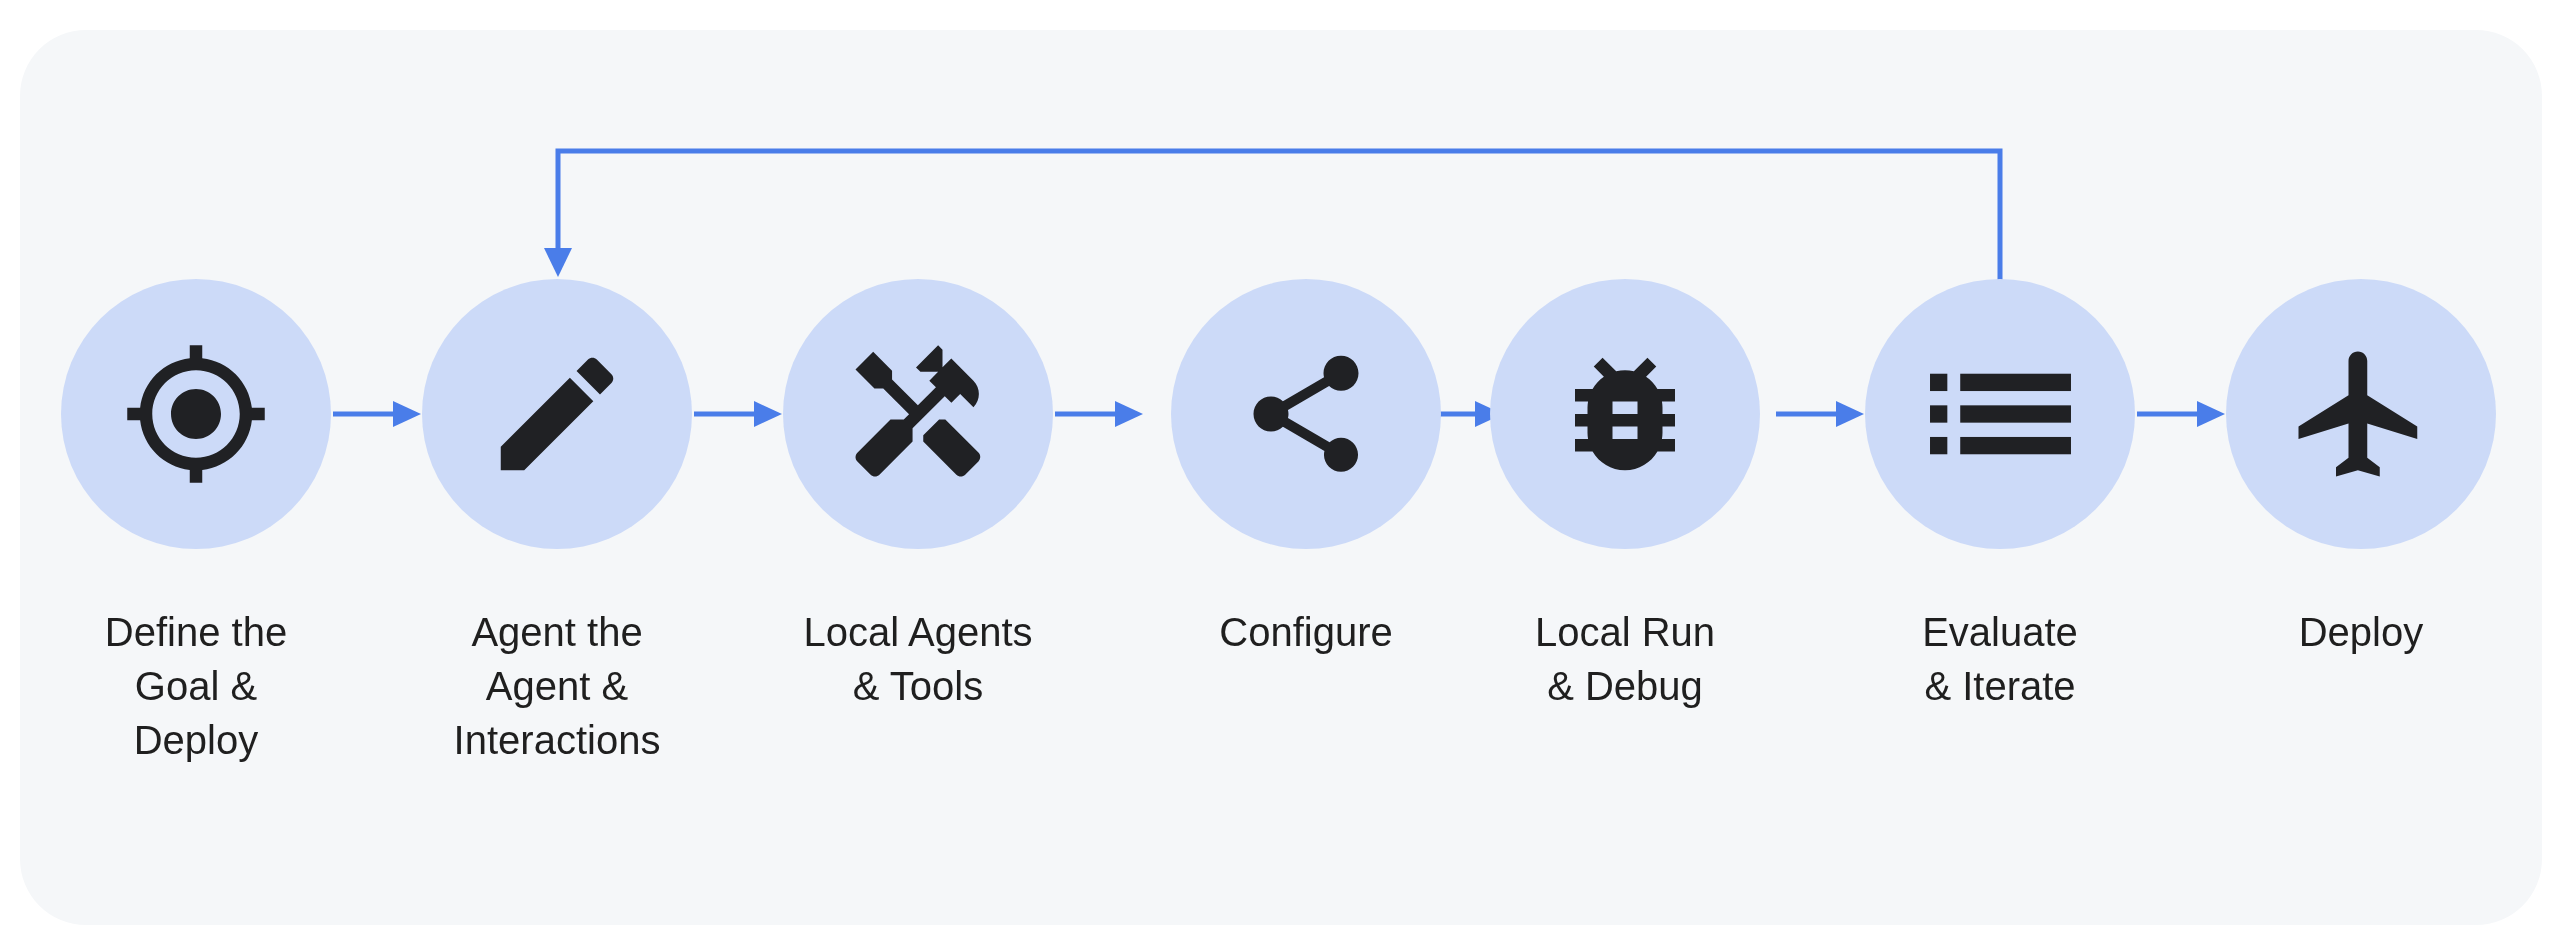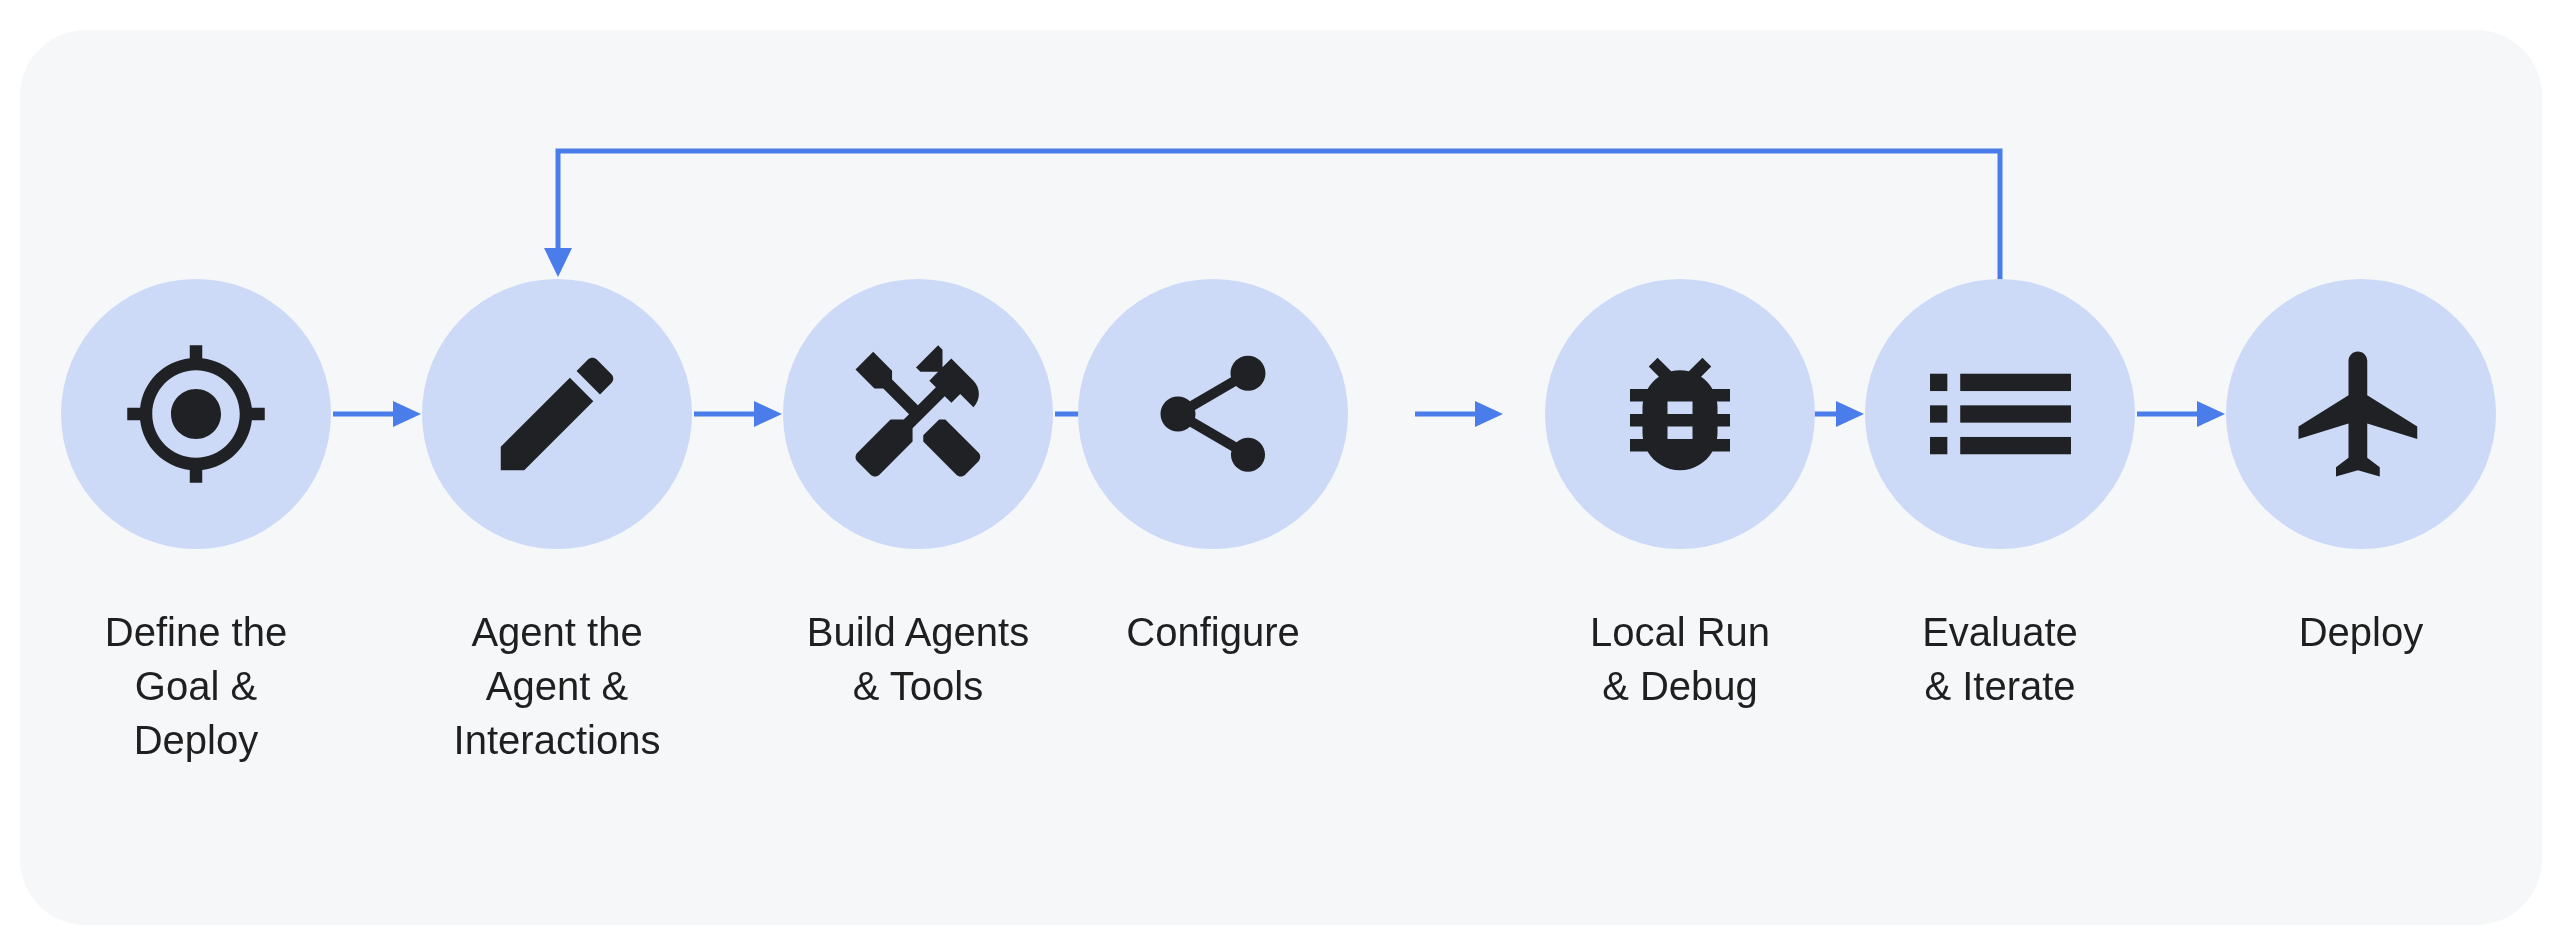--- a/index.html
+++ b/index.html
@@ -107,37 +107,37 @@
   </div>
 </div>
 
 <div class="step" style="left:748px">
   <div class="bubble">
     <svg width="150" height="150" viewBox="0 0 24 24">
       <path d="M21.67 18.17l-5.3-5.3h-.99l-2.54 2.54v.99l5.3 5.3c.39.39 1.02.39 1.41 0l2.12-2.12c.39-.39.39-1.03 0-1.41zM17.34 10.19l1.41-1.41 2.12 2.12c1.17-1.17 1.17-3.07 0-4.24l-3.54-3.54-1.41 1.41V1.71l-.7-.71-3.54 3.54.71.71h2.83l-1.41 1.41 1.06 1.06-2.89 2.89-4.13-4.13V5.06L4.83 2.04 2 4.87 5.03 7.9h1.41l4.13 4.13-.85.85H7.6l-5.3 5.3c-.39.39-.39 1.02 0 1.41l2.12 2.12c.39.39 1.02.39 1.41 0l5.3-5.3v-2.12l5.15-5.15 1.06 1.05z"></path>
     </svg>
   </div>
   <div class="step-label">
-    <div>Build Agents</div>
+    <div>Local Agents</div>
     <div>&amp; Tools</div>
   </div>
 </div>
 
-<div class="step" style="left:1043px">
+<div class="step" style="left:1136px">
   <div class="bubble">
     <svg width="140" height="140" viewBox="0 0 24 24">
       <path d="M18 16.08c-.76 0-1.44.3-1.96.77L8.91 12.7c.05-.23.09-.46.09-.7s-.04-.47-.09-.7l7.05-4.11c.54.5 1.25.81 2.04.81 1.66 0 3-1.34 3-3s-1.34-3-3-3-3 1.34-3 3c0 .24.04.47.09.7L8.04 9.81C7.5 9.31 6.79 9 6 9c-1.66 0-3 1.34-3 3s1.34 3 3 3c.79 0 1.5-.31 2.04-.81l7.12 4.16c-.05.21-.08.43-.08.65 0 1.61 1.31 2.92 2.92 2.92 1.61 0 2.92-1.31 2.92-2.92s-1.31-2.92-2.92-2.92z"></path>
     </svg>
   </div>
   <div class="step-label">
     <div>Configure</div>
   </div>
 </div>
 
-<div class="step" style="left:1510px">
+<div class="step" style="left:1455px">
   <div class="bubble">
     <svg width="150" height="150" viewBox="0 0 24 24">
       <path d="M20 8h-2.81c-.45-.78-1.07-1.45-1.82-1.96L17 4.41 15.59 3l-2.17 2.17C12.96 5.06 12.49 5 12 5c-.49 0-.96.06-1.41.17L8.41 3 7 4.41l1.62 1.63C7.88 6.55 7.26 7.22 6.81 8H4v2h2.09c-.05.33-.09.66-.09 1v1H4v2h2v1c0 .34.04.67.09 1H4v2h2.81c1.04 1.79 2.97 3 5.19 3s4.15-1.21 5.19-3H20v-2h-2.09c.05-.33.09-.66.09-1v-1h2v-2h-2v-1c0-.34-.04-.67-.09-1H20V8zm-6 8h-4v-2h4v2zm0-4h-4v-2h4v2z"></path>
     </svg>
   </div>
   <div class="step-label">
     <div>Local Run</div>
     <div>&amp; Debug</div>
   </div>
 </div>

